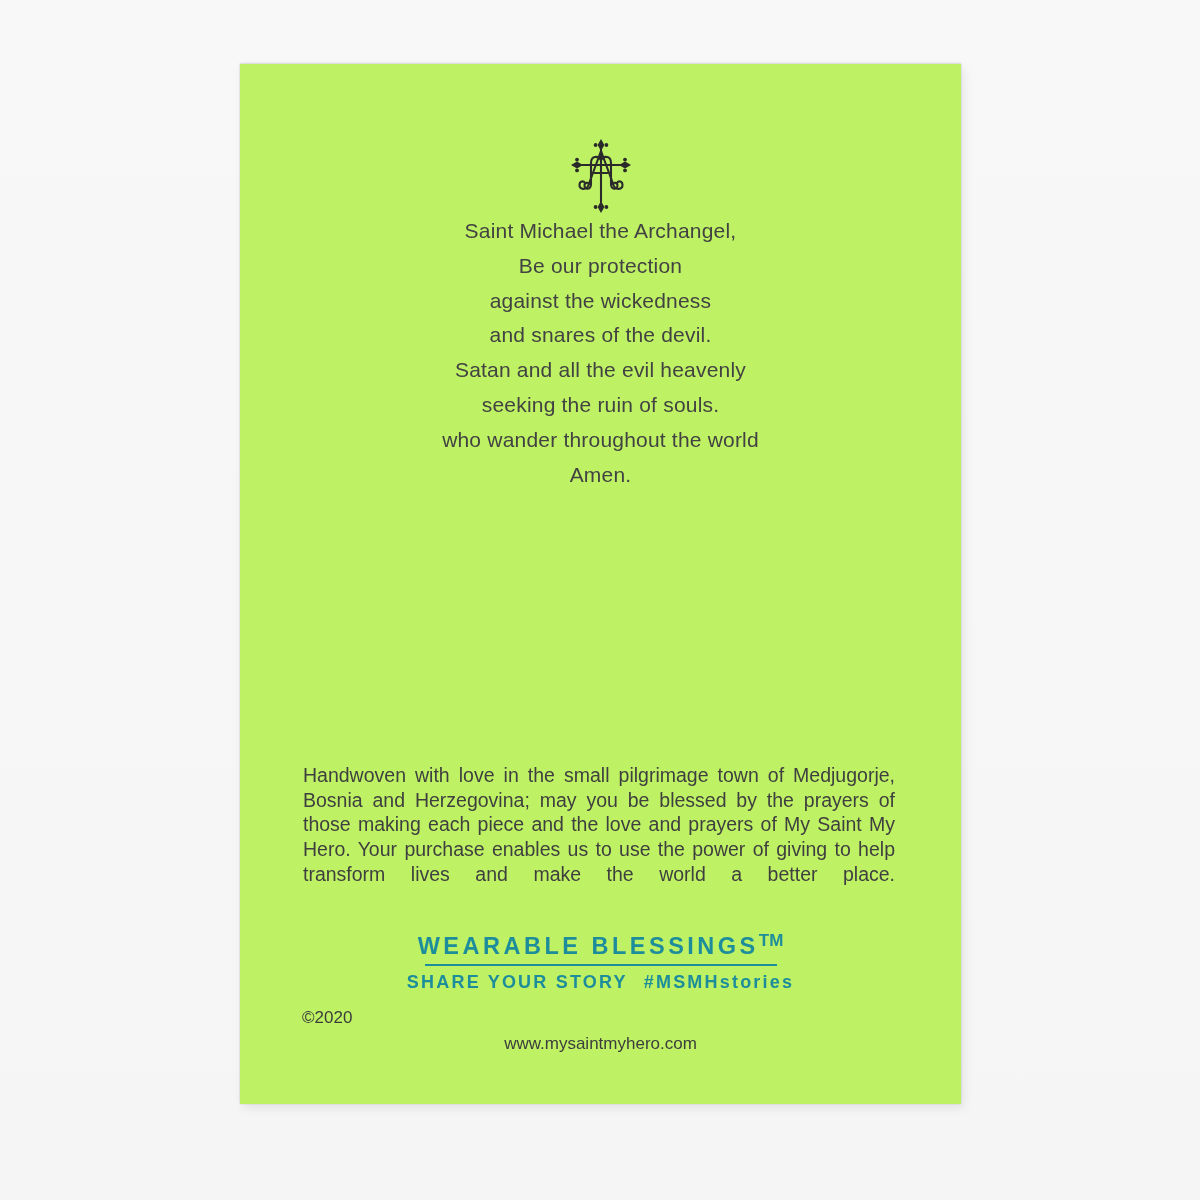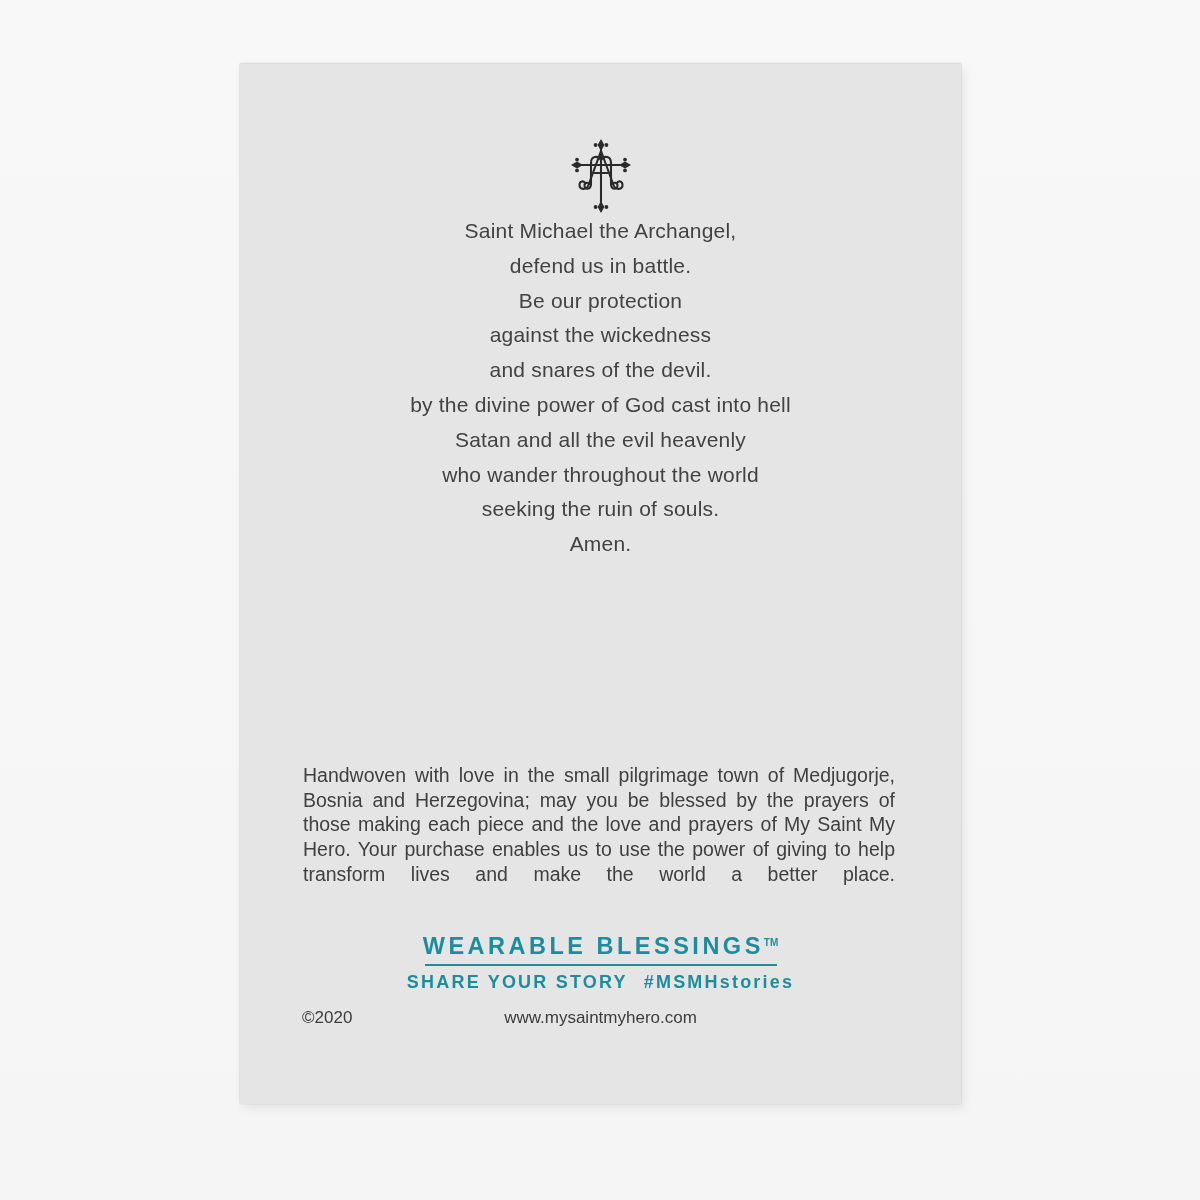--- a/index.html
+++ b/index.html
@@ -13,21 +13,21 @@
     overflow: hidden;
     background: linear-gradient(180deg, #f8f8f9 0%, #f5f5f6 100%);
     font-family: "Liberation Sans", sans-serif;
   }
   .card {
     position: absolute;
     left: 240px;
     top: 64px;
     width: 721px;
     height: 1040px;
-    background: #e5e5e5;
+    background: #bef264;
     box-shadow: 0 -1px 2px rgba(0,0,0,0.10),
                 0 0 1px rgba(0,0,0,0.18),
                 3px 4px 10px rgba(0,0,0,0.08);
   }
   .emblem {
     position: absolute;
     top: 74px;
     left: 50%;
     transform: translateX(-50%);
     width: 64px;
@@ -64,21 +64,21 @@
     text-align: center;
   }
   .wb-line {
     font-size: 23.5px;
     font-weight: bold;
     letter-spacing: 3.5px;
     color: #1e8d9b;
     white-space: nowrap;
   }
   .tm {
-    font-size: 10px;
+    font-size: 17px;
     letter-spacing: 0;
     position: relative;
     top: -8px;
   }
   .wb-underline {
     width: 352px;
     height: 2px;
     background: #1e8d9b;
     margin: 4px auto 6px auto;
   }
@@ -102,20 +102,21 @@
     color: #3c3c3c;
   }
   .copyright {
     position: absolute;
     left: 2px;
     top: 0;
   }
   .website {
     display: block;
     text-align: center;
+    margin-top: 26px;
   }
 </style>
 </head>
 <body>
 
 <div class="card">
 
   <div class="emblem">
     <svg viewBox="0 0 64 78" width="64" height="78" xmlns="http://www.w3.org/2000/svg">
       <g fill="#2a2a2a">
@@ -140,28 +141,26 @@
         <path d="M42 46 C42 52 48.5 52 48.5 47.5 C48.5 44.5 45 44 43.5 46"></path>
         <path d="M32 13 L19.5 47 C17.5 52.5 10 52 10.5 46.5 C10.8 43 14.5 42.5 16 45"></path>
         <path d="M32 13 L44.5 47 C46.5 52.5 54 52 53.5 46.5 C53.2 43 49.5 42.5 48 45"></path>
         <path d="M25.5 35 H38.5"></path>
       </g>
     </svg>
   </div>
 
   <div class="prayer">
     <div class="prayer-line">Saint Michael the Archangel,</div>
-    <div class="prayer-line">defend us in battle.</div>
     <div class="prayer-line">Be our protection</div>
     <div class="prayer-line">against the wickedness</div>
     <div class="prayer-line">and snares of the devil.</div>
-    <div class="prayer-line">by the divine power of God cast into hell</div>
     <div class="prayer-line">Satan and all the evil heavenly</div>
+    <div class="prayer-line">seeking the ruin of souls.</div>
     <div class="prayer-line">who wander throughout the world</div>
-    <div class="prayer-line">seeking the ruin of souls.</div>
     <div class="prayer-line">Amen.</div>
   </div>
 
   <p class="blurb">Handwoven with love in the small pilgrimage town of Medjugorje, Bosnia and Herzegovina; may you be blessed by the prayers of those making each piece and the love and prayers of My Saint My Hero. Your purchase enables us to use the power of giving to help transform lives and make the world a better place.</p>
 
   <div class="brand">
     <div class="wb-line"><span>WEARABLE BLESSINGS</span><span class="tm">TM</span></div>
     <div class="wb-underline"></div>
     <div class="tagline"><span>SHARE YOUR STORY</span><span class="hashtag">#MSMHstories</span></div>
   </div>

